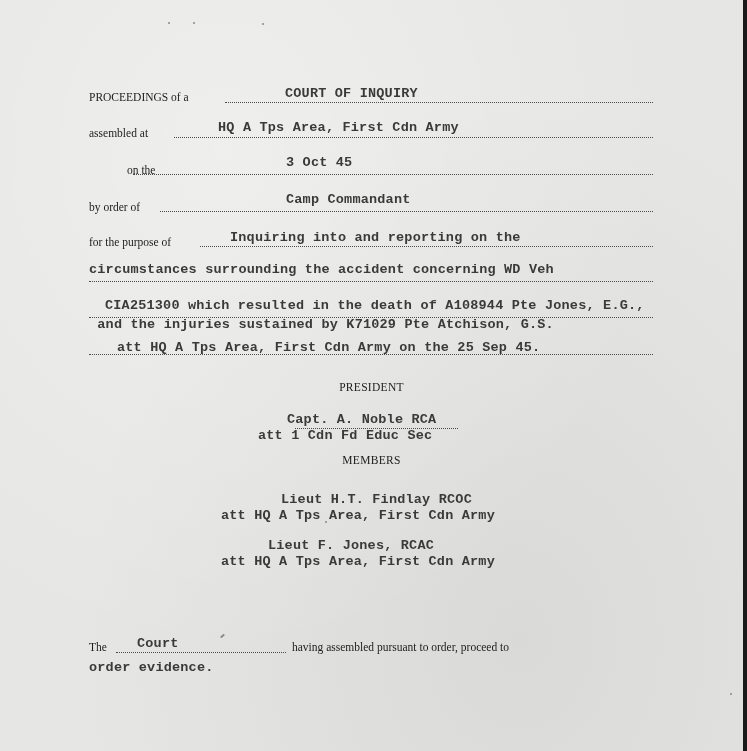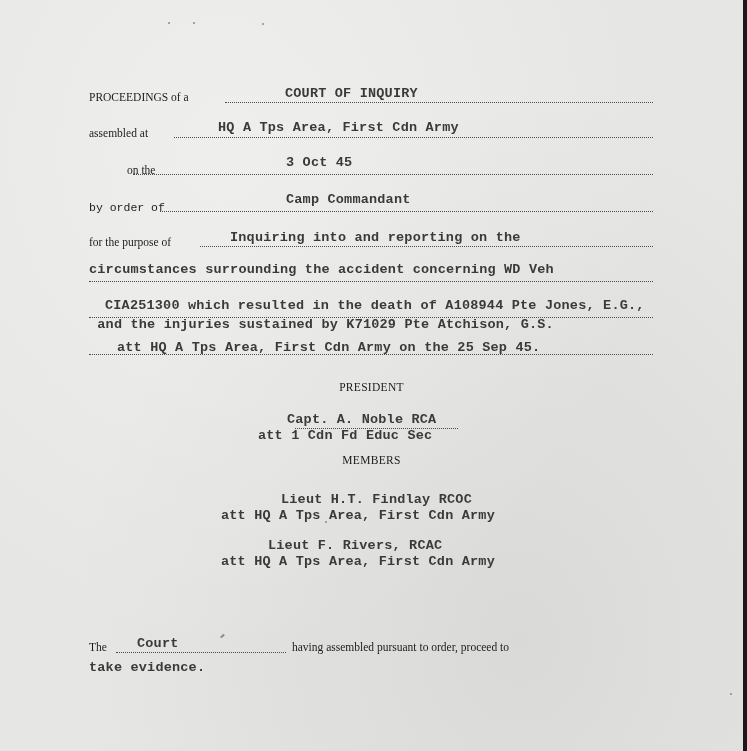--- a/index.html
+++ b/index.html
@@ -53,21 +53,21 @@
   <span class="abs tw" style="left:285px; top:86px;">COURT OF INQUIRY</span>
 
   <span class="abs serif" style="left:89px; top:127px;">assembled at</span>
   <div class="dots" style="left:174px; width:479px; top:137px;"></div>
   <span class="abs tw" style="left:218px; top:120px;">HQ A Tps Area, First Cdn Army</span>
 
   <span class="abs serif" style="left:103px; top:164px;margin-left:24px;">on the</span>
   <div class="dots" style="left:133px; width:520px; top:174px;"></div>
   <span class="abs tw" style="left:286px; top:155px;">3 Oct 45</span>
 
-  <span class="abs serif" style="left:89px; top:201px;font-family:Liberation Mono, monospace;">by order of</span>
+  <span class="abs serif" style="left:89px; top:201px;">by order of</span>
   <div class="dots" style="left:160px; width:493px; top:211px;"></div>
   <span class="abs tw" style="left:286px; top:192px;">Camp Commandant</span>
 
   <span class="abs serif" style="left:89px; top:236px;">for the purpose of</span>
   <div class="dots" style="left:200px; width:453px; top:246px;"></div>
   <span class="abs tw" style="left:89px; top:262px;">circumstances surrounding the accident concerning WD Veh</span>
 
   <span class="abs tw" style="left:230px; top:230px;">Inquiring into and reporting on the</span>
   <div class="dots" style="left:89px; width:564px; top:281px;"></div>
 
@@ -81,28 +81,28 @@
   <div class="abs hdr center" style="left:0; width:743px; top:381px;">PRESIDENT</div>
   <span class="abs tw" style="left:287px; top:412px;">Capt. A. Noble RCA</span>
   <div class="dots" style="left:295px; width:163px; top:428px;"></div>
   <span class="abs tw" style="left:258px; top:428px;">att 1 Cdn Fd Educ Sec</span>
 
   <div class="abs hdr center" style="left:0; width:743px; top:454px;">MEMBERS</div>
 
   <span class="abs tw" style="left:281px; top:492px;">Lieut H.T. Findlay RCOC</span>
   <span class="abs tw" style="left:221px; top:508px;">att HQ A Tps Area, First Cdn Army</span>
 
-  <span class="abs tw" style="left:268px; top:538px;">Lieut F. Rivers, RCAC</span>
+  <span class="abs tw" style="left:268px; top:538px;">Lieut F. Jones, RCAC</span>
   <span class="abs tw" style="left:221px; top:554px;">att HQ A Tps Area, First Cdn Army</span>
 
   <span class="abs serif" style="left:89px; top:641px;">The</span>
   <div class="dots" style="left:116px; width:170px; top:652px;"></div>
   <span class="abs tw" style="left:137px; top:636px;">Court</span>
   <span class="abs serif" style="left:292px; top:641px;">having assembled pursuant to order, proceed to</span>
-  <span class="abs tw" style="left:89px; top:660px;">take evidence.</span>
+  <span class="abs tw" style="left:89px; top:660px;">order evidence.</span>
 
   <div class="speck" style="left:168px; top:22px;"></div>
   <div class="speck" style="left:193px; top:22px;"></div>
   <div class="speck" style="left:262px; top:23px;"></div>
   <div class="speck" style="left:730px; top:693px;"></div>
   <div class="speck" style="left:325px; top:521px;"></div>
   <div class="speck" style="left:220px; top:635px; width:5px; height:2px; transform:rotate(-40deg);"></div>
 </div>
 <div class="edge"></div>
 

